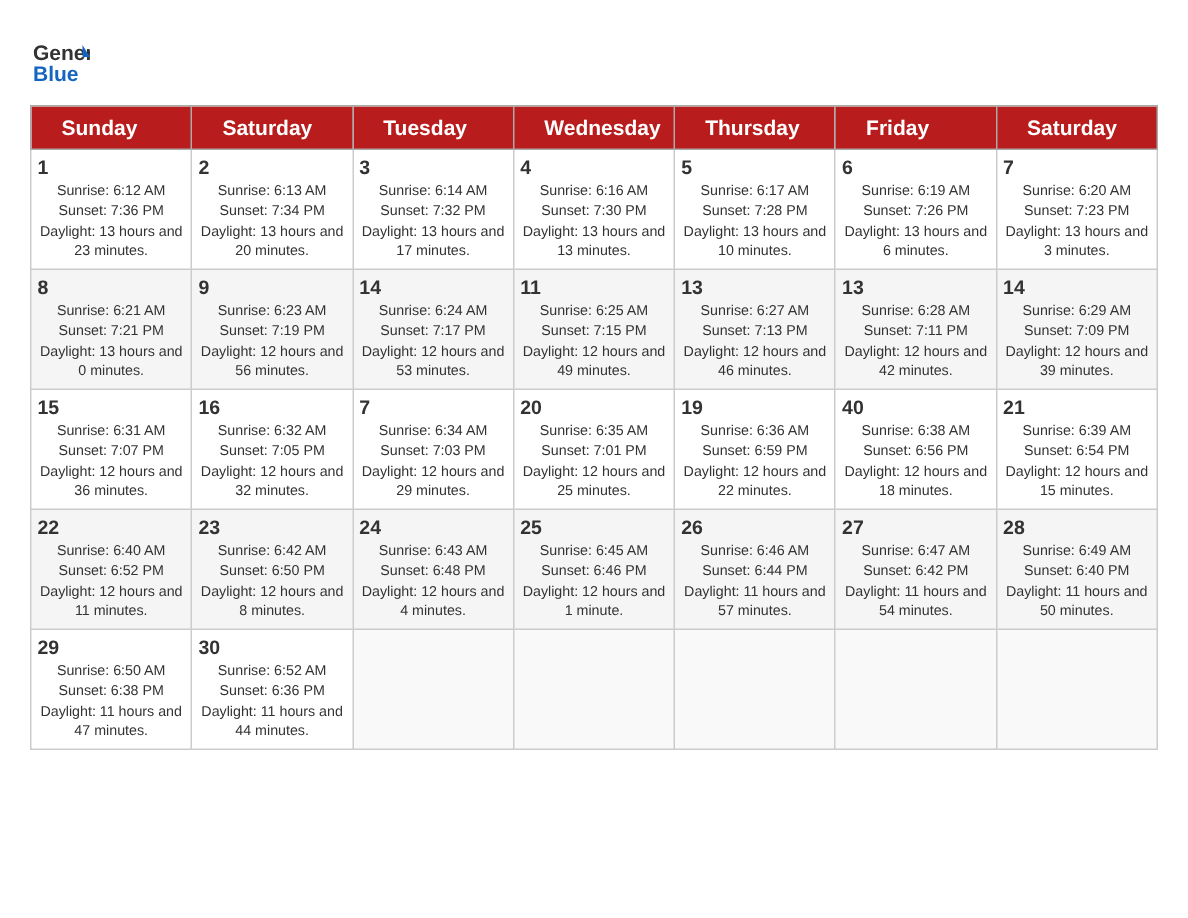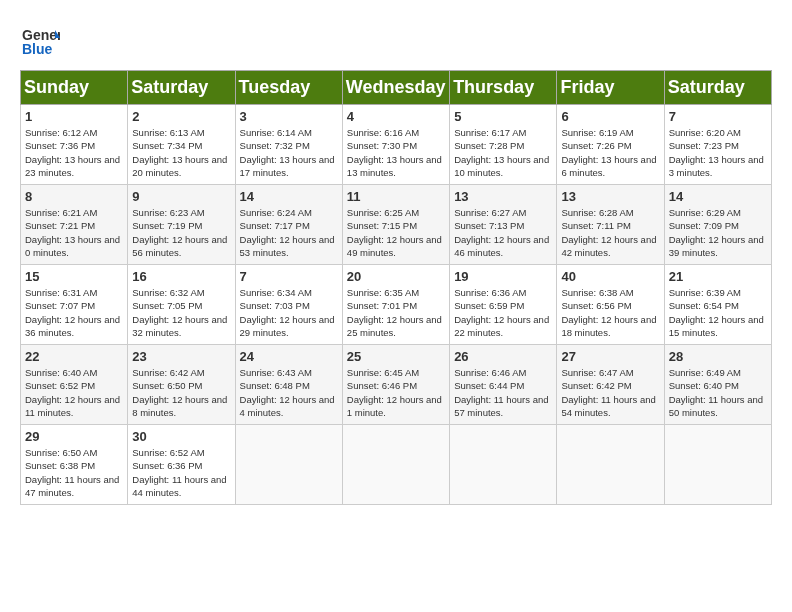--- a/index.html
+++ b/index.html
@@ -39,24 +39,24 @@
     .location-title {
       font-size: 14px;
       color: #555;
     }
     .calendar-table {
       width: 100%;
       border-collapse: collapse;
       table-layout: fixed;
     }
     .calendar-table thead tr th {
-      background-color: #4d7c0f;
+      background-color: #b91c1c;
       color: #fff;
-      padding: 6px 3px;
-      font-size: 18px;
+      padding: 6px 20px;
+      font-size: 14px;
       font-weight: bold;
       text-align: left;
       border: 1px solid #aaa;
     }
     .calendar-table tbody tr td {
       border: 1px solid #ccc;
       vertical-align: top;
       padding: 4px 4px;
       font-size: 10px;
       color: #333;
@@ -69,20 +69,21 @@
     .day-number {
       font-size: 13px;
       font-weight: bold;
       display: block;
       margin-bottom: 2px;
     }
     .day-info {
       font-size: 9.5px;
       line-height: 1.4;
       color: #333;
+      text-align: center;
     }
     .empty-cell {
       background: #f9f9f9 !important;
     }
   </style>
 </head>
 <body>
 
 <div class="header-area">
   <div class="logo">

